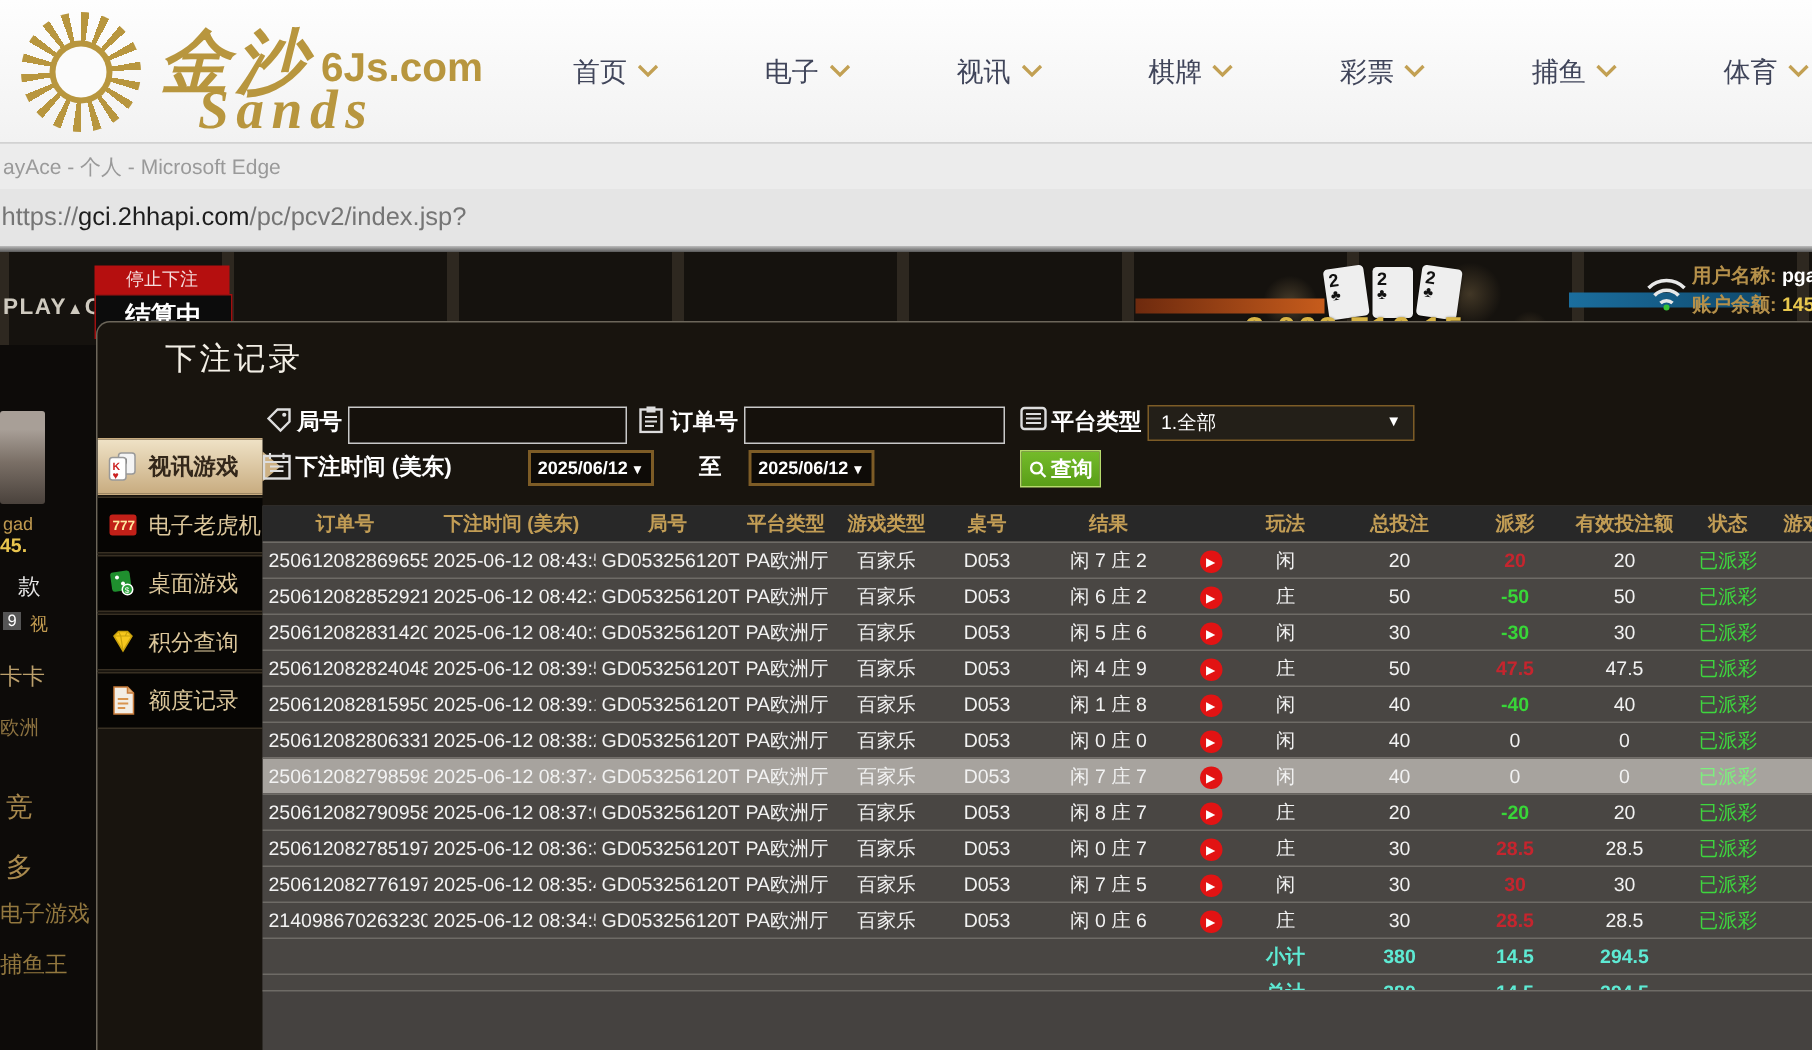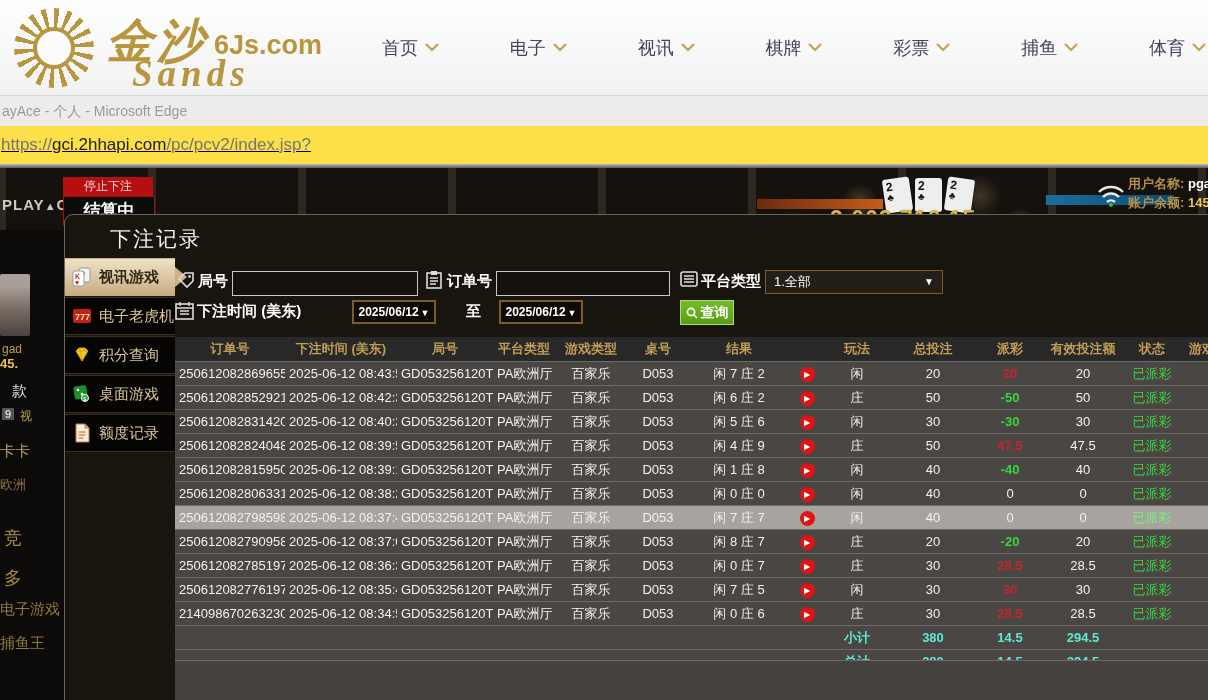--- a/index.html
+++ b/index.html
@@ -21,22 +21,22 @@
     color:#b8963e;font-family:"Liberation Serif","DejaVu Serif",serif;letter-spacing:5px;}
   .nav{position:absolute;left:366px;top:0;right:0;height:95px;display:flex;
     align-items:center;justify-content:space-between;padding:0 0 0 14px;overflow:hidden;}
   .nav-item{display:flex;align-items:center;gap:7px;font-size:18px;color:#40455a;
     white-space:nowrap;cursor:pointer;padding:6px 2px;}
   .nav-item svg{flex:0 0 auto;}
 
   
   .titlebar{position:absolute;left:0;top:95px;width:1208px;height:31px;background:#ececec;
     border-top:1px solid #d8d8d8;color:#9a9a9a;font-size:14px;line-height:31px;padding-left:2px;}
-  .urlbar{position:absolute;left:0;top:126px;width:1208px;height:38px;background:#fde047;
-    font-size:17px;line-height:38px;padding-left:1px;white-space:nowrap;text-decoration:underline;}
+  .urlbar{position:absolute;left:0;top:126px;width:1208px;height:38px;background:#e5e5e5;
+    font-size:17px;line-height:38px;padding-left:1px;white-space:nowrap;}
   .urlbar .dim{color:#757575;}
   .urlbar .host{color:#1d1d1d;}
   .chrome-sep{position:absolute;left:0;top:164px;width:1208px;height:4px;
     background:linear-gradient(#bdbdbd,#5a5a5a);}
 
   
   .game-area{position:absolute;left:0;top:168px;width:1208px;height:532px;background:#0d0b09;}
   .strip-decor{position:absolute;left:0;top:0;width:1208px;height:62px;overflow:hidden;
     background:
       radial-gradient(circle 26px at 860px 34px,rgba(190,160,110,.30),rgba(0,0,0,0) 70%),
@@ -78,21 +78,21 @@
 
   
   .modal{position:absolute;left:65px;top:215px;width:1143px;height:485px;background:#18140e;
     box-shadow:0 0 0 1px #6c665a;border-radius:8px 0 0 0;overflow:hidden;}
   .modal-title{position:absolute;left:45px;top:10px;font-size:21px;color:#f3efe6;letter-spacing:2px;}
   .m-sidebar{position:absolute;left:0;top:43px;width:110px;}
   .side-item{position:relative;height:36px;margin-bottom:1px;background:#060503;
     border-top:1px solid #383023;border-bottom:1px solid #383023;display:flex;align-items:center;
     gap:7px;padding-left:7px;color:#dcc79b;font-size:15px;cursor:pointer;}
   .side-item.active{background:linear-gradient(#efe2c6,#c8ac80);color:#33271a;font-weight:700;
-    border-color:#c8ac80;}
+    border-color:#c8ac80;margin-top:34px;}
   .side-item.active:after{content:"";position:absolute;right:-12px;top:50%;margin-top:-10px;
     border-left:12px solid #cdb184;border-top:10px solid rgba(0,0,0,0);border-bottom:10px solid rgba(0,0,0,0);}
   .side-ico{width:20px;height:20px;flex:0 0 auto;display:flex;align-items:center;justify-content:center;}
 
   
   .flabel{position:absolute;color:#fff;font-size:15px;font-weight:700;white-space:nowrap;}
   .ficon{position:absolute;}
   .txt-input{position:absolute;height:21px;background:#15110c;border:1px solid #c9c9c9;}
   .date-box{position:absolute;width:80px;height:20px;background:#0e0b07;border:2px solid #7d5c26;
     color:#fff;font-size:12px;font-weight:700;line-height:20px;text-align:center;cursor:pointer;}
@@ -252,37 +252,37 @@
             <svg width="20" height="20" viewBox="0 0 20 20">
               <rect x="1" y="3" width="18" height="14" rx="2" fill="#c22018"></rect>
               <text x="3" y="13.5" font-size="9" fill="#ffe9a0" font-weight="bold">777</text>
             </svg>
           </span>
           <span>电子老虎机</span>
         </div>
         <div class="side-item">
           <span class="side-ico">
             <svg width="20" height="20" viewBox="0 0 20 20">
-              <path d="M4 6 L7 3 L13 3 L16 6 L10 16 Z" fill="#f7c81e" stroke="#caa20c"></path>
-              <path d="M4 6 h12 M7 3 L8.5 6 L10 16 M13 3 L11.5 6" stroke="#caa20c" fill="none" stroke-width=".8"></path>
-            </svg>
-          </span>
-          <span>积分查询</span>
-        </div>
-        <div class="side-item">
-          <span class="side-ico">
-            <svg width="20" height="20" viewBox="0 0 20 20">
               <rect x="2" y="2" width="13" height="13" rx="2" fill="#1f8f2e" transform="rotate(-8 8 8)"></rect>
               <circle cx="6" cy="6" r="1.3" fill="#fff"></circle>
               <circle cx="10" cy="10" r="1.3" fill="#fff"></circle>
               <circle cx="13" cy="14" r="3.5" fill="#2aa13a" stroke="#fff"></circle>
               <text x="11.2" y="16.6" font-size="5.5" fill="#fff">$</text>
             </svg>
           </span>
           <span>桌面游戏</span>
+        </div>
+        <div class="side-item">
+          <span class="side-ico">
+            <svg width="20" height="20" viewBox="0 0 20 20">
+              <path d="M4 6 L7 3 L13 3 L16 6 L10 16 Z" fill="#f7c81e" stroke="#caa20c"></path>
+              <path d="M4 6 h12 M7 3 L8.5 6 L10 16 M13 3 L11.5 6" stroke="#caa20c" fill="none" stroke-width=".8"></path>
+            </svg>
+          </span>
+          <span>积分查询</span>
         </div>
         <div class="side-item">
           <span class="side-ico">
             <svg width="20" height="20" viewBox="0 0 20 20">
               <path d="M4 1 h9 l4 4 v14 h-13 z" fill="#f2ede4" stroke="#c87b3a"></path>
               <path d="M13 1 v4 h4" fill="#e0b27e" stroke="#c87b3a"></path>
               <path d="M6.5 9 h7 M6.5 12 h7 M6.5 15 h5" stroke="#d8944e" stroke-width="1.4"></path>
             </svg>
           </span>
           <span>额度记录</span>

